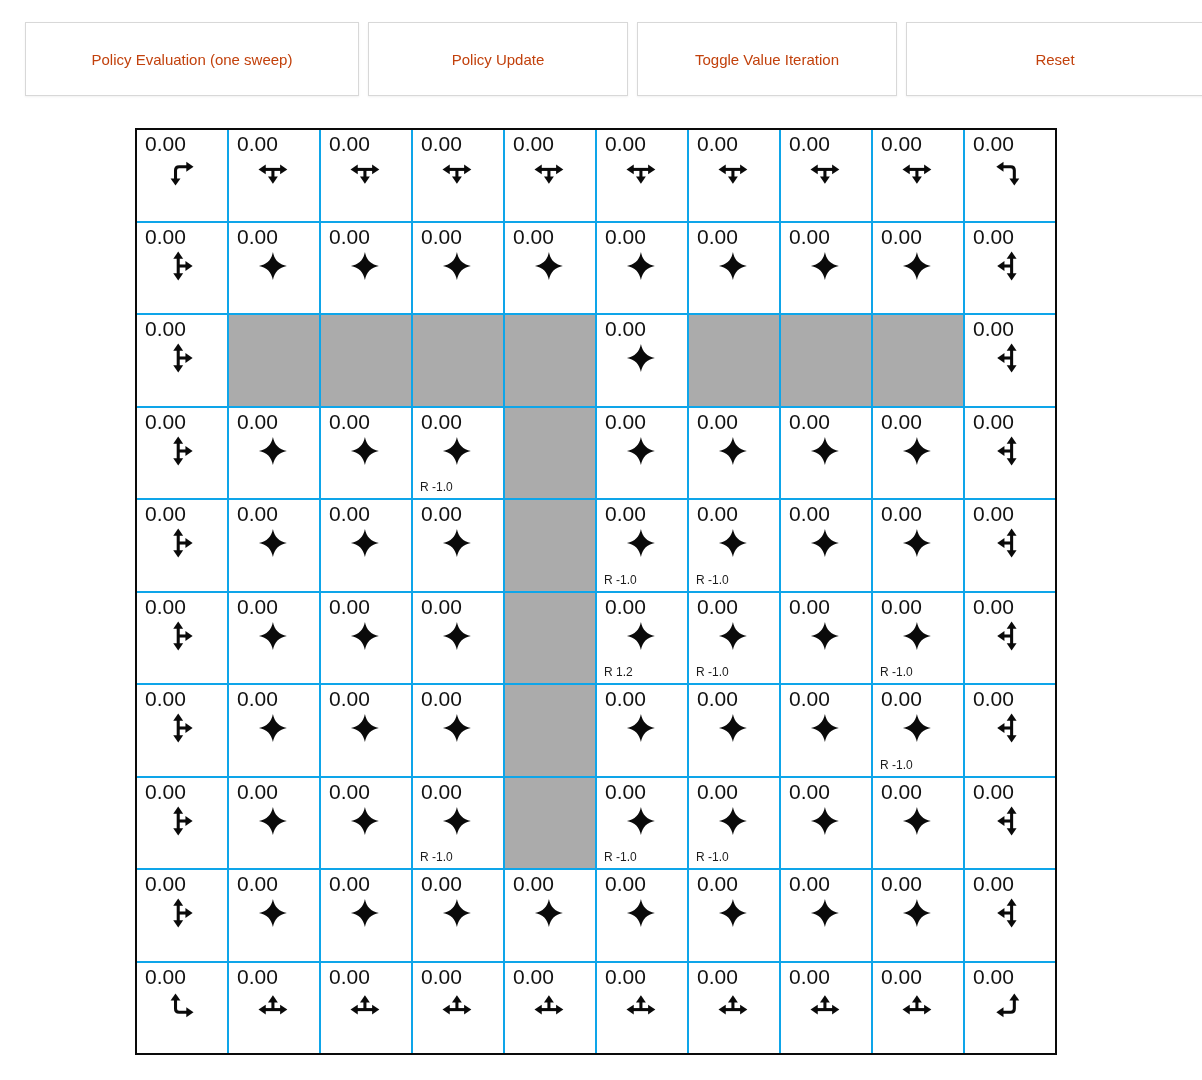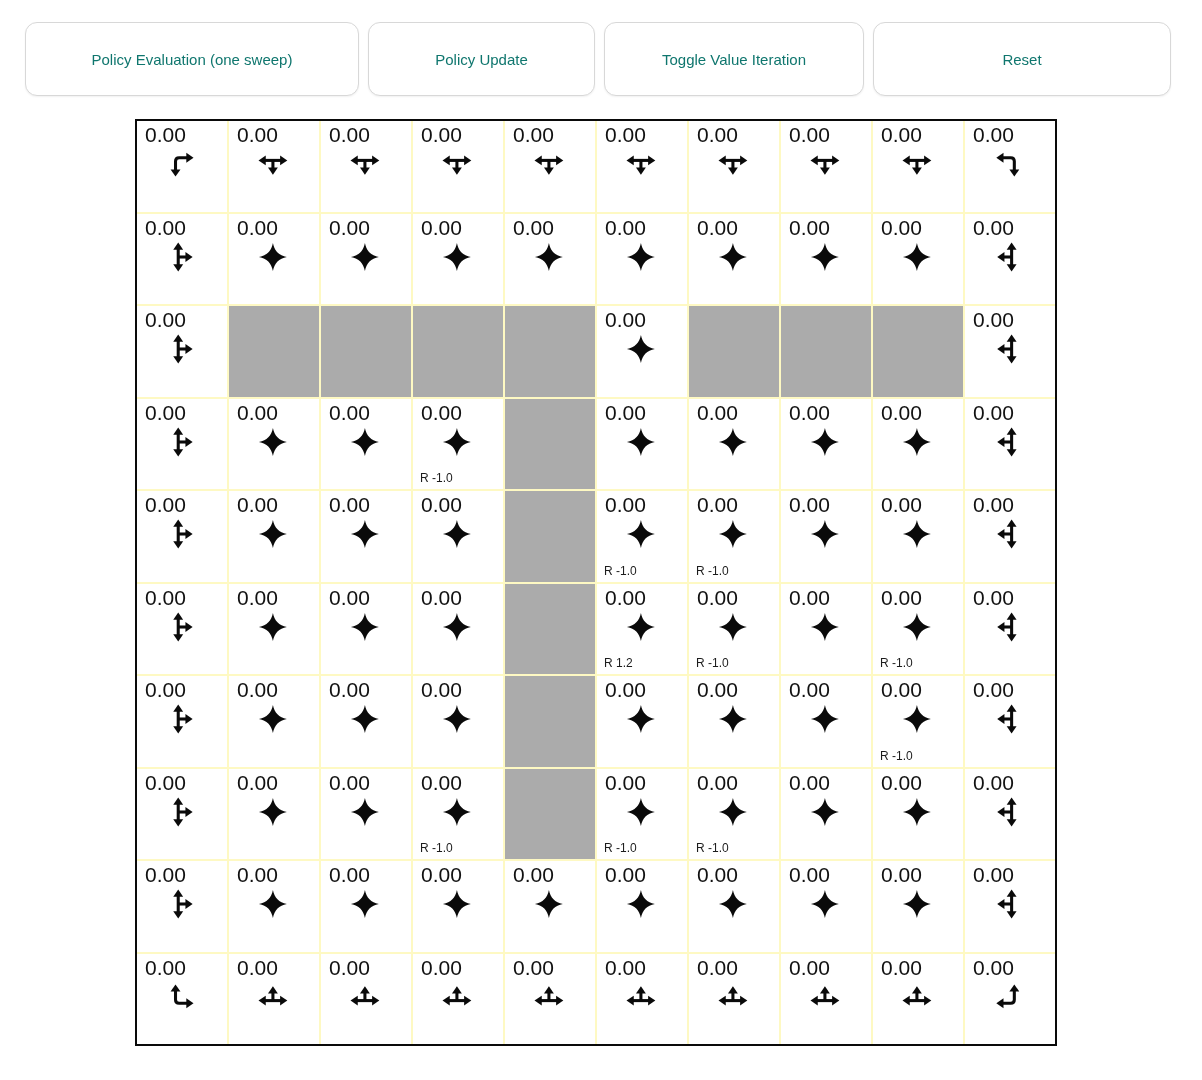--- a/index.html
+++ b/index.html
@@ -11,39 +11,39 @@
     overflow:hidden;
   }
   .toolbar{
     position:absolute;left:25px;top:22px;
     display:flex;gap:9px;
   }
   .btn{
     height:74px;
     background:#ffffff;
     border:1px solid #d8d8d8;
-    border-radius:12px;
+    border-radius:0;
     box-shadow:0 1px 2px rgba(0,0,0,0.06);
     font-family:"Liberation Sans", sans-serif;
     font-size:15px;
-    color:#0f766e;
+    color:#c2410c;
     cursor:pointer;
     padding:0 10px;
   }
   .btn.b0{width:334px;}
-  .btn.b1{width:227px;}
+  .btn.b1{width:260px;}
   .btn.b2{width:260px;}
   .btn.b3{width:298px;}
   .grid{
-    position:absolute;left:135px;top:119px;
+    position:absolute;left:135px;top:128px;
     display:grid;
     grid-template-columns:repeat(10,90px);
     grid-template-rows:repeat(10,90.5px);
     gap:2px;
-    background:#fef9c3;
+    background:#0ea5e9;
     border:2px solid #0a0a0a;
     text-align:center;
   }
   .cell{
     background:#ffffff;
     position:relative;
   }
   .cell.wall{background:#ababab;}
   .value{
     position:absolute;top:2px;left:8px;

